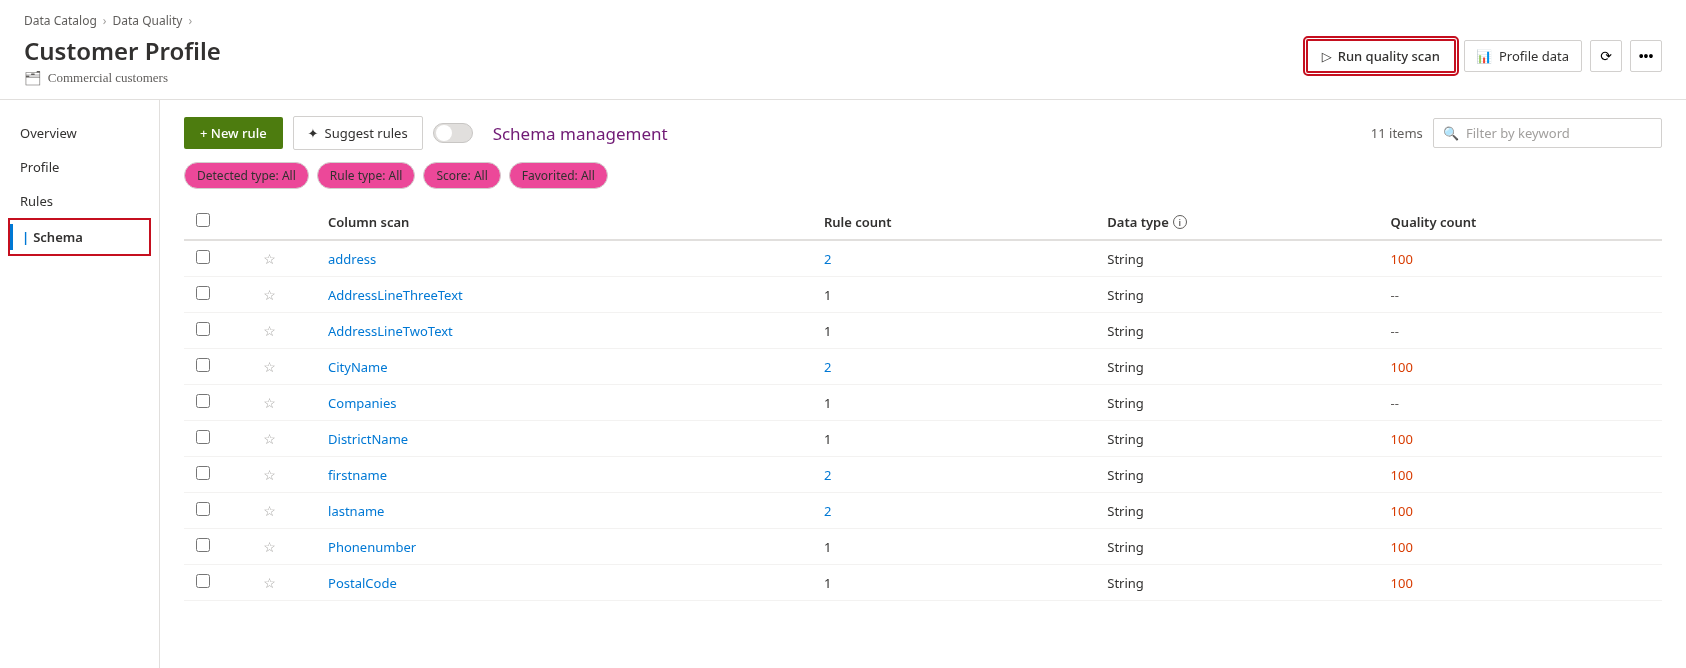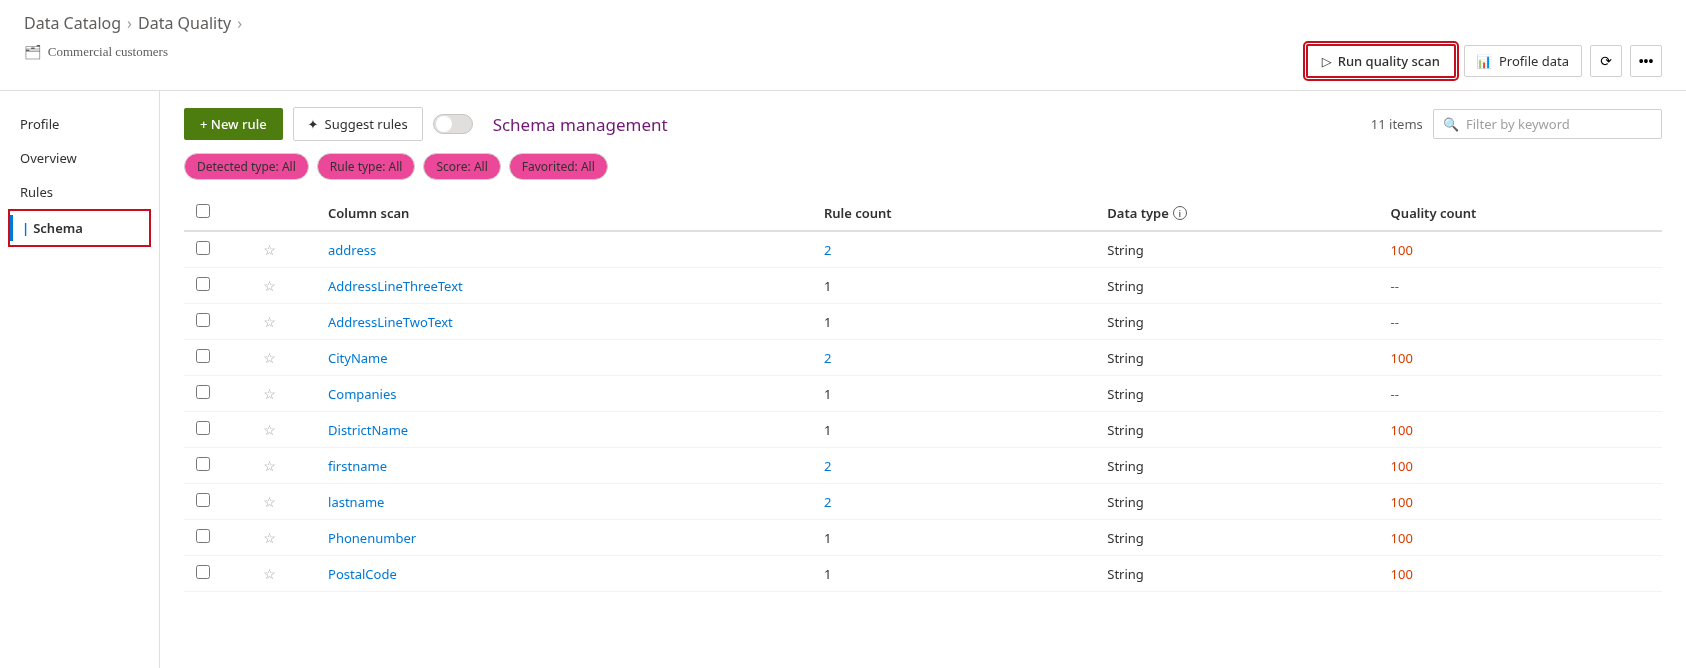--- a/index.html
+++ b/index.html
@@ -19,21 +19,21 @@
     
     .header {
       padding: 12px 24px 0 24px;
       border-bottom: 1px solid #e1dfdd;
       background: #fff;
     }
     .breadcrumb {
       display: flex;
       align-items: center;
       gap: 6px;
-      font-size: 16px;
+      font-size: 12px;
       color: #605e5c;
       margin-bottom: 6px;
     }
     .breadcrumb-sep {
       color: #a19f9d;
     }
     .breadcrumb a {
       color: #605e5c;
       text-decoration: none;
     }
@@ -339,20 +339,21 @@
 
   <div class="header">
     <div class="breadcrumb">
       <a href="#">Data Catalog</a>
       <span class="breadcrumb-sep">›</span>
       <a href="#">Data Quality</a>
       <span class="breadcrumb-sep">›</span>
     </div>
     <div class="title-row">
       <div class="title-left">
+        <h1 class="page-title">Customer Profile</h1>
         <div class="subtitle-row">
           <span class="subtitle-icon">🗂</span>
           <span class="subtitle-text">Commercial customers</span>
         </div>
       </div>
       <div class="header-actions">
         <button class="btn-run-scan">
           <span>▷</span>
           <span>Run quality scan</span>
         </button>
@@ -367,24 +368,24 @@
           <span>•••</span>
         </button>
       </div>
     </div>
   </div>
 
   <div class="main-content">
 
     <nav class="sidebar">
       <div class="sidebar-item">
+        <span>Overview</span>
+      </div>
+      <div class="sidebar-item">
         <span>Profile</span>
-      </div>
-      <div class="sidebar-item">
-        <span>Overview</span>
       </div>
       <div class="sidebar-item">
         <span>Rules</span>
       </div>
       <div style="border: 2px solid #c50f1f; margin: 0 8px;">
         <div class="sidebar-item schema-active" style="padding-left: 12px;">
           <span style="color: #0078d4; font-weight: 700; margin-right: 4px;">|</span>
           <span>Schema</span>
         </div>
       </div>

